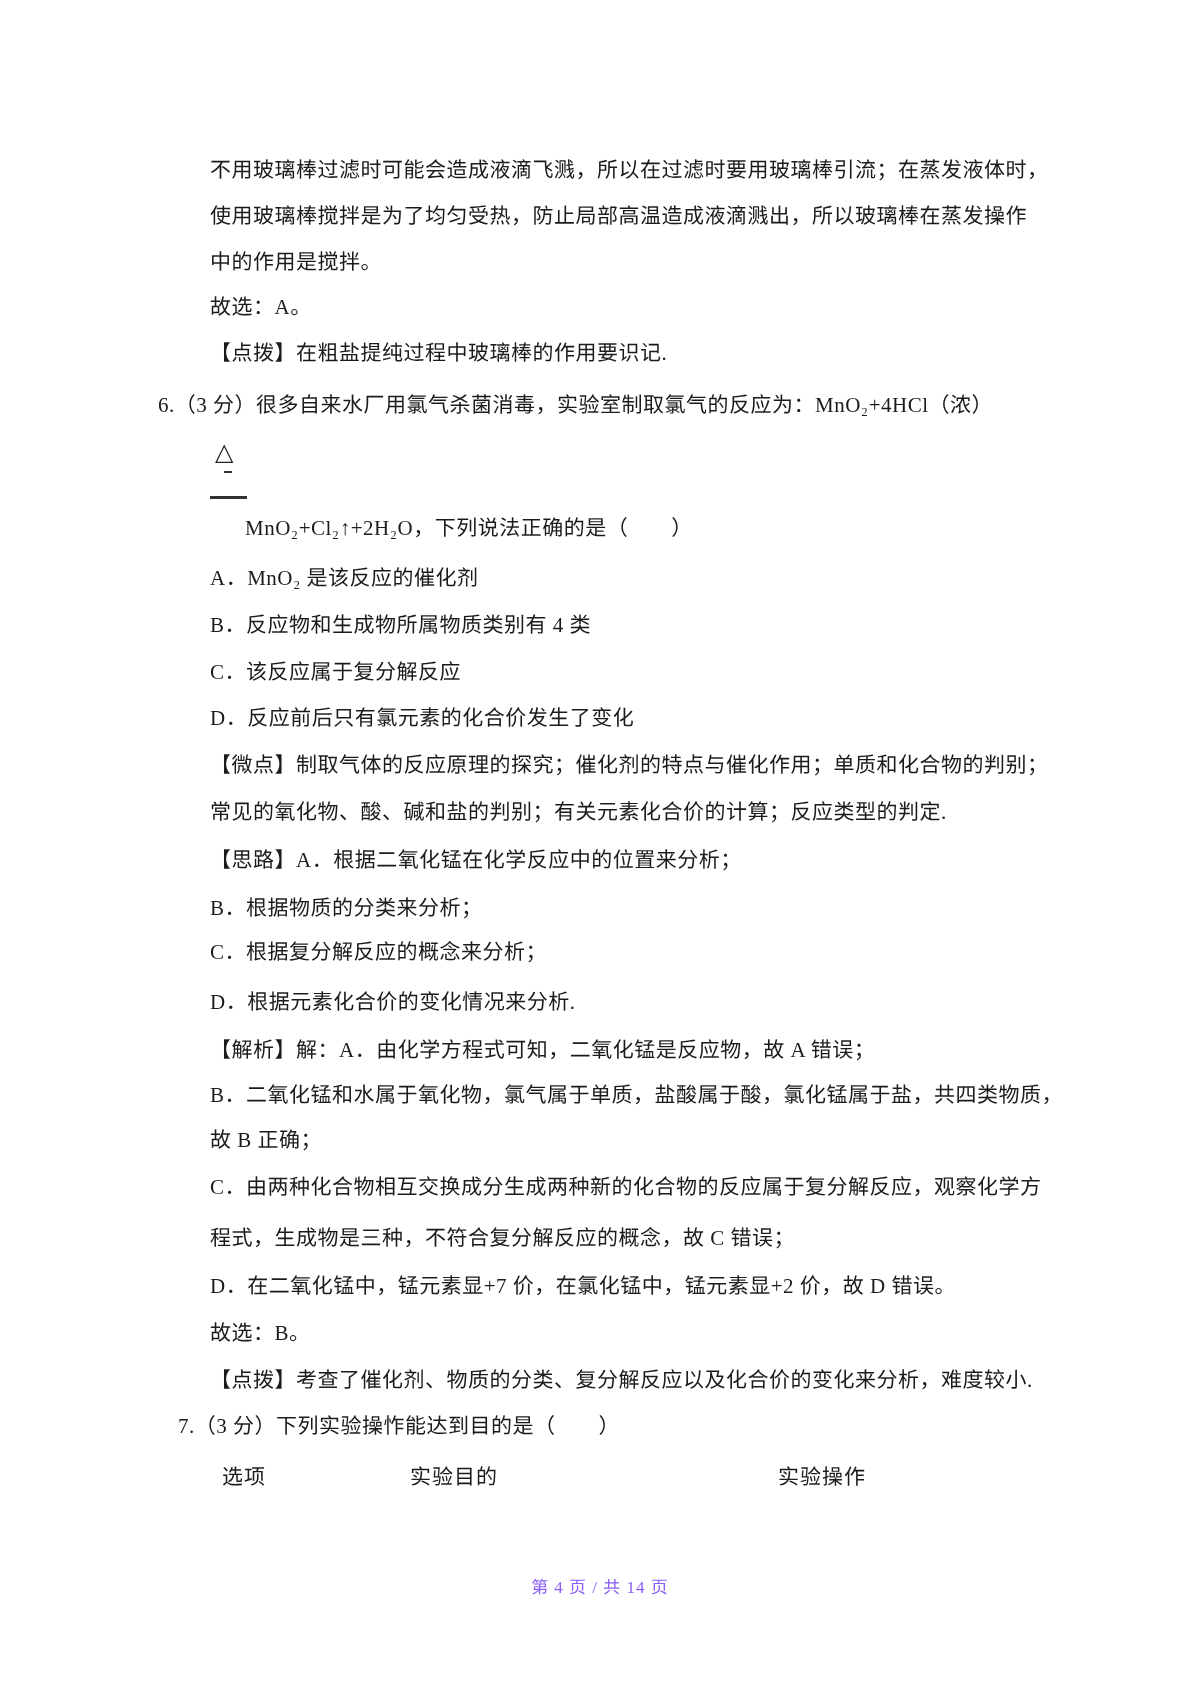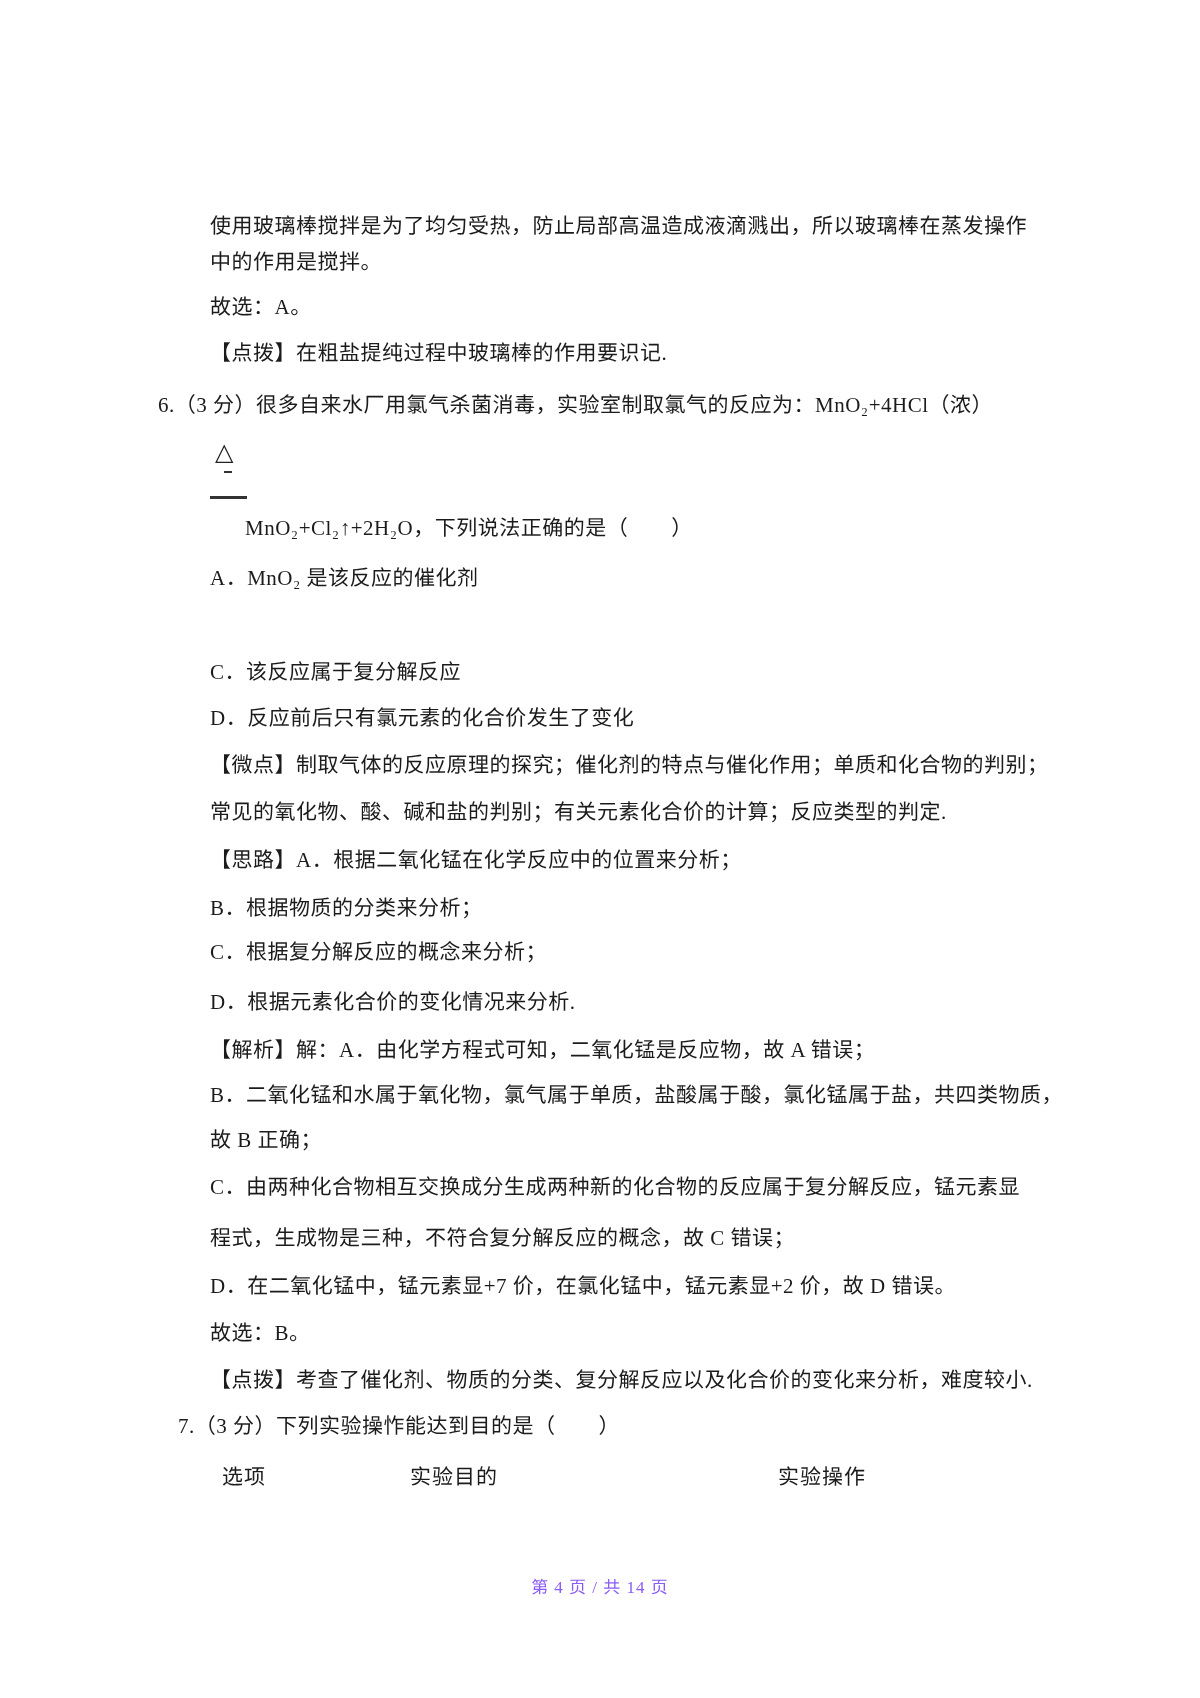--- a/index.html
+++ b/index.html
@@ -50,49 +50,51 @@
     line-height: 22px;
     color: #8b5cf6;
     letter-spacing: 1px;
   }
 </style>
 </head>
 <body>
 
 <div class="page">
 
-  <div class="ln" style="left:210px; top:211px;">使用玻璃棒搅拌是为了均匀受热，防止局部高温造成液滴溅出，所以玻璃棒在蒸发操作</div>
+  <div class="ln" style="left:210px; top:155px;">不用玻璃棒过滤时可能会造成液滴飞溅，所以在过滤时要用玻璃棒引流；在蒸发液体时，</div>
+  <div class="ln" style="left:210px; top:201px;">使用玻璃棒搅拌是为了均匀受热，防止局部高温造成液滴溅出，所以玻璃棒在蒸发操作</div>
   <div class="ln" style="left:210px; top:247px;">中的作用是搅拌。</div>
   <div class="ln" style="left:210px; top:292px;">故选：A。</div>
   <div class="ln" style="left:210px; top:338px;">【点拨】在粗盐提纯过程中玻璃棒的作用要识记.</div>
 
   <div class="ln" style="left:158px; top:390px;">6.（3 分）很多自来水厂用氯气杀菌消毒，实验室制取氯气的反应为：MnO₂+4HCl（浓）</div>
 
   <div class="tri" style="left:215px; top:440px;">△</div>
   <div class="mark" style="left:224px; top:471px; width:8px; height:2px;"></div>
   <div class="mark" style="left:210px; top:496px; width:37px; height:3px;"></div>
 
   <div class="ln" style="left:245px; top:513px;">MnO₂+Cl₂↑+2H₂O，下列说法正确的是（　　）</div>
 
   <div class="ln" style="left:210px; top:563px;">A．MnO₂ 是该反应的催化剂</div>
+  <div class="ln" style="left:210px; top:610px;">B．反应物和生成物所属物质类别有 4 类</div>
   <div class="ln" style="left:210px; top:657px;">C．该反应属于复分解反应</div>
   <div class="ln" style="left:210px; top:703px;">D．反应前后只有氯元素的化合价发生了变化</div>
 
   <div class="ln" style="left:210px; top:750px;">【微点】制取气体的反应原理的探究；催化剂的特点与催化作用；单质和化合物的判别；</div>
   <div class="ln" style="left:210px; top:797px;text-align:right;">常见的氧化物、酸、碱和盐的判别；有关元素化合价的计算；反应类型的判定.</div>
 
   <div class="ln" style="left:210px; top:845px;">【思路】A．根据二氧化锰在化学反应中的位置来分析；</div>
   <div class="ln" style="left:210px; top:893px;">B．根据物质的分类来分析；</div>
   <div class="ln" style="left:210px; top:937px;">C．根据复分解反应的概念来分析；</div>
   <div class="ln" style="left:210px; top:987px;">D．根据元素化合价的变化情况来分析.</div>
 
   <div class="ln" style="left:210px; top:1035px;">【解析】解：A．由化学方程式可知，二氧化锰是反应物，故 A 错误；</div>
   <div class="ln" style="left:210px; top:1080px;">B．二氧化锰和水属于氧化物，氯气属于单质，盐酸属于酸，氯化锰属于盐，共四类物质，</div>
   <div class="ln" style="left:210px; top:1125px;">故 B 正确；</div>
-  <div class="ln" style="left:210px; top:1172px;">C．由两种化合物相互交换成分生成两种新的化合物的反应属于复分解反应，锰元素显</div>
+  <div class="ln" style="left:210px; top:1172px;">C．由两种化合物相互交换成分生成两种新的化合物的反应属于复分解反应，观察化学方</div>
   <div class="ln" style="left:210px; top:1223px;text-align:center;">程式，生成物是三种，不符合复分解反应的概念，故 C 错误；</div>
   <div class="ln" style="left:210px; top:1271px;">D．在二氧化锰中，锰元素显+7 价，在氯化锰中，锰元素显+2 价，故 D 错误。</div>
 
   <div class="ln" style="left:210px; top:1318px;">故选：B。</div>
   <div class="ln" style="left:210px; top:1365px;">【点拨】考查了催化剂、物质的分类、复分解反应以及化合价的变化来分析，难度较小.</div>
 
   <div class="ln" style="left:178px; top:1411px;">7.（3 分）下列实验操怍能达到目的是（　　）</div>
 
   <div class="th" style="left:222px; top:1462px;">选项</div>
   <div class="th" style="left:410px; top:1462px;">实验目的</div>

